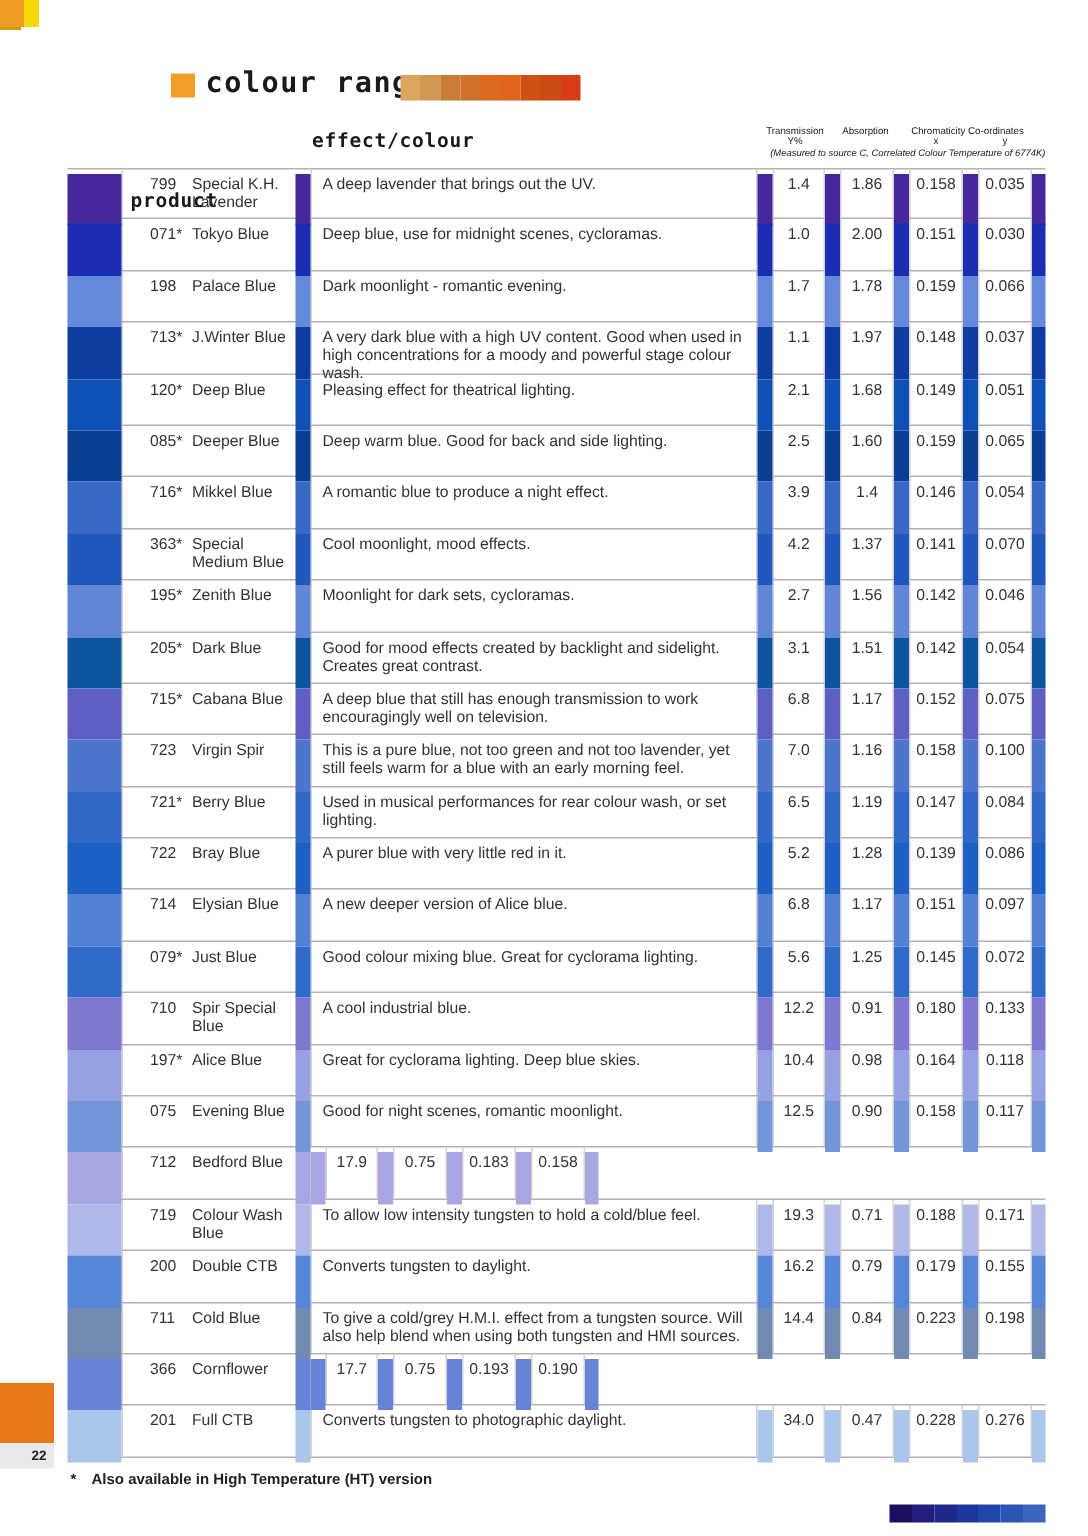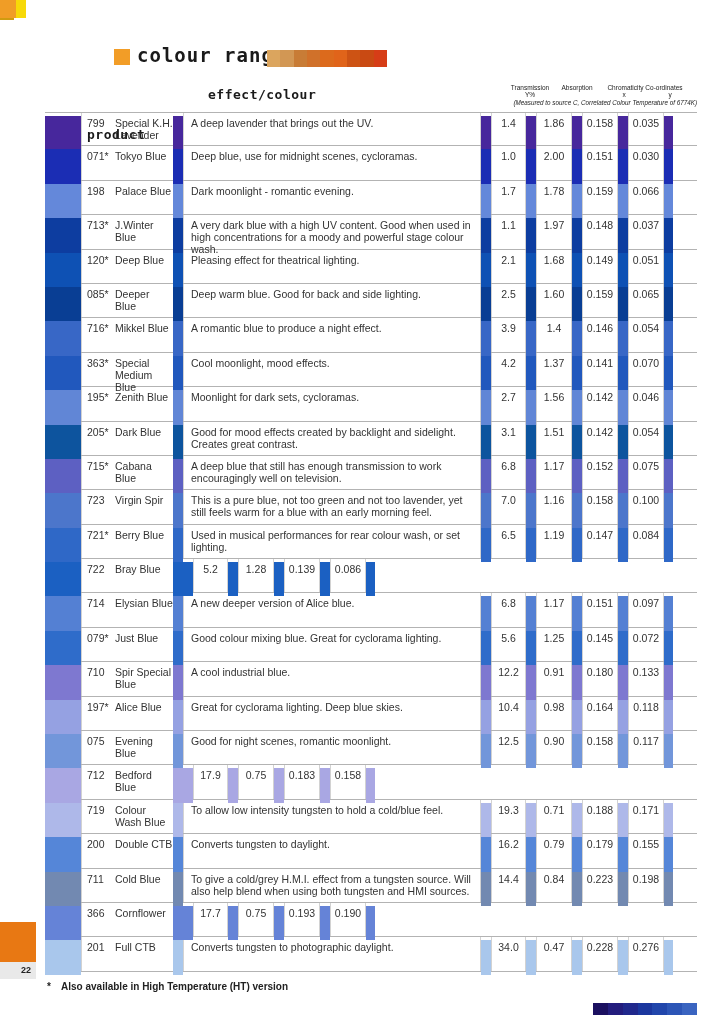--- a/index.html
+++ b/index.html
@@ -49,21 +49,21 @@
   .table { position:absolute; left:45px; top:112px; width:652px; }
   .row {
     display:flex; height:34.4px; border-bottom:1px solid #b3b3b3; overflow:visible;
   }
   .row:first-child { border-top:1px solid #b3b3b3; }
   .sw { width:36px; position:relative; top:3px; height:34.4px; flex:none; }
   .strip { width:10px; position:relative; top:3px; height:34.4px; flex:none; }
   .strip.last { width:9px; }
   .cell { flex:none; padding-top:4px; font-size:10.5px; line-height:12px; color:#333;
           border-left:1px solid #d2d2d2; border-right:1px solid #d2d2d2; }
-  .cell.prod { width:92px; display:flex; padding-left:5px; border-right:none; }
+  .cell.prod { width:116px; display:flex; padding-left:18px; border-right:none; }
   .code { width:28px; flex:none; }
   .pname { width:82px; }
   .cell.eff { width:298px; padding-left:7px; padding-right:4px; }
   .cell.num { text-align:center; }
   .cell.t { width:35px; }
   .cell.a { width:36px; }
   .cell.x { width:36px; }
   .cell.y { width:36px; }
 
   
@@ -348,20 +348,21 @@
     <div class="cell num y">0.084</div>
     <div class="strip last" style="background: rgb(47, 104, 199);"></div>
   </div>
       <div class="row">
     <div class="sw" style="background: rgb(27, 96, 194);"></div>
     <div class="cell prod">
       <span class="code">722</span>
       <span class="pname">Bray Blue</span>
     </div>
     <div class="strip" style="background: rgb(27, 96, 194);"></div>
+    <div class="cell eff">A purer blue with very little red in it.</div>
     <div class="strip" style="background: rgb(27, 96, 194);"></div>
     <div class="cell num t">5.2</div>
     <div class="strip" style="background: rgb(27, 96, 194);"></div>
     <div class="cell num a">1.28</div>
     <div class="strip" style="background: rgb(27, 96, 194);"></div>
     <div class="cell num x">0.139</div>
     <div class="strip" style="background: rgb(27, 96, 194);"></div>
     <div class="cell num y">0.086</div>
     <div class="strip last" style="background: rgb(27, 96, 194);"></div>
   </div>

